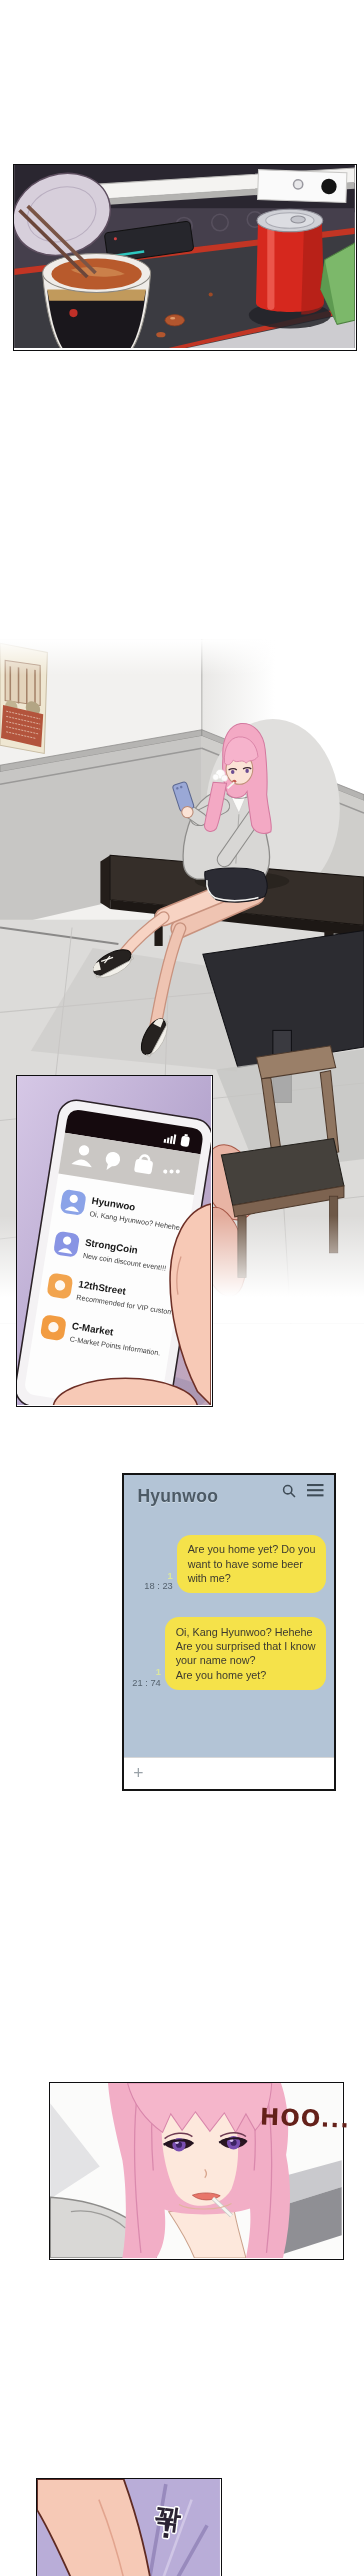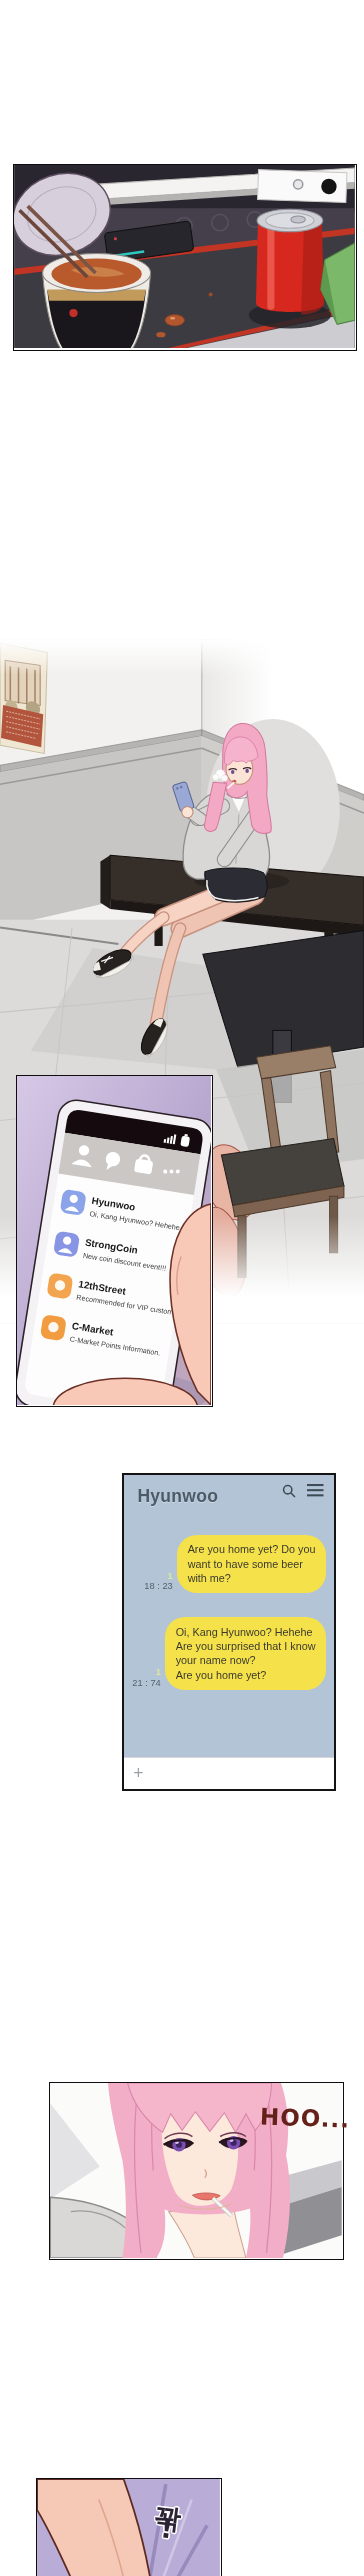--- a/index.html
+++ b/index.html
@@ -12,21 +12,21 @@
   .chat{background:#b3c4d6;border:2.1px solid #141414;}
   .chat-header{position:relative;height:38px;}
   .chat-title{position:absolute;left:13.4px;top:11.3px;font-size:17.5px;font-weight:bold;
               color:#4c5a66;letter-spacing:0.3px;text-shadow:0 0.5px 0 #cdd9e4;}
   .chat-icons{position:absolute;right:10.3px;top:8.2px;display:flex;gap:10.3px;align-items:center;}
   .msg-row{display:flex;justify-content:flex-end;align-items:flex-end;margin:0 8.2px 0 0;}
   .msg-meta{display:flex;flex-direction:column;align-items:flex-end;justify-content:flex-end;
             margin-right:4.6px;padding-bottom:1px;}
   .read-count{font-size:9.3px;color:#dbe79e;font-weight:bold;line-height:1.1;}
   .msg-time{font-size:9.3px;color:#55626e;line-height:1.2;}
-  .bubble{background:#f5e24a;border-radius:20px;padding:7.7px 10.3px;max-width:155px;
+  .bubble{background:#f5e24a;border-radius:14px;padding:7.7px 10.3px;max-width:155px;
           font-size:10.8px;line-height:1.33;color:#3c3a30;white-space:pre-line;}
   .chat-input{position:absolute;left:0;right:0;bottom:0;height:31px;background:#ffffff;
               border-top:0.5px solid #d7d7d7;}
   .plus{position:absolute;left:9.3px;top:5.2px;font-size:17.5px;color:#9aa2a8;font-weight:normal;}
   
   .sfx-hoo{position:absolute;left:260px;top:2105px;font-family:"DejaVu Sans",sans-serif;
            font-size:23px;font-weight:bold;color:#64211a;letter-spacing:1px;
            transform:rotate(2deg);}
   .sfx-vert{position:absolute;font-family:"DejaVu Sans",sans-serif;font-weight:bold;
             writing-mode:vertical-rl;text-orientation:upright;line-height:1;

